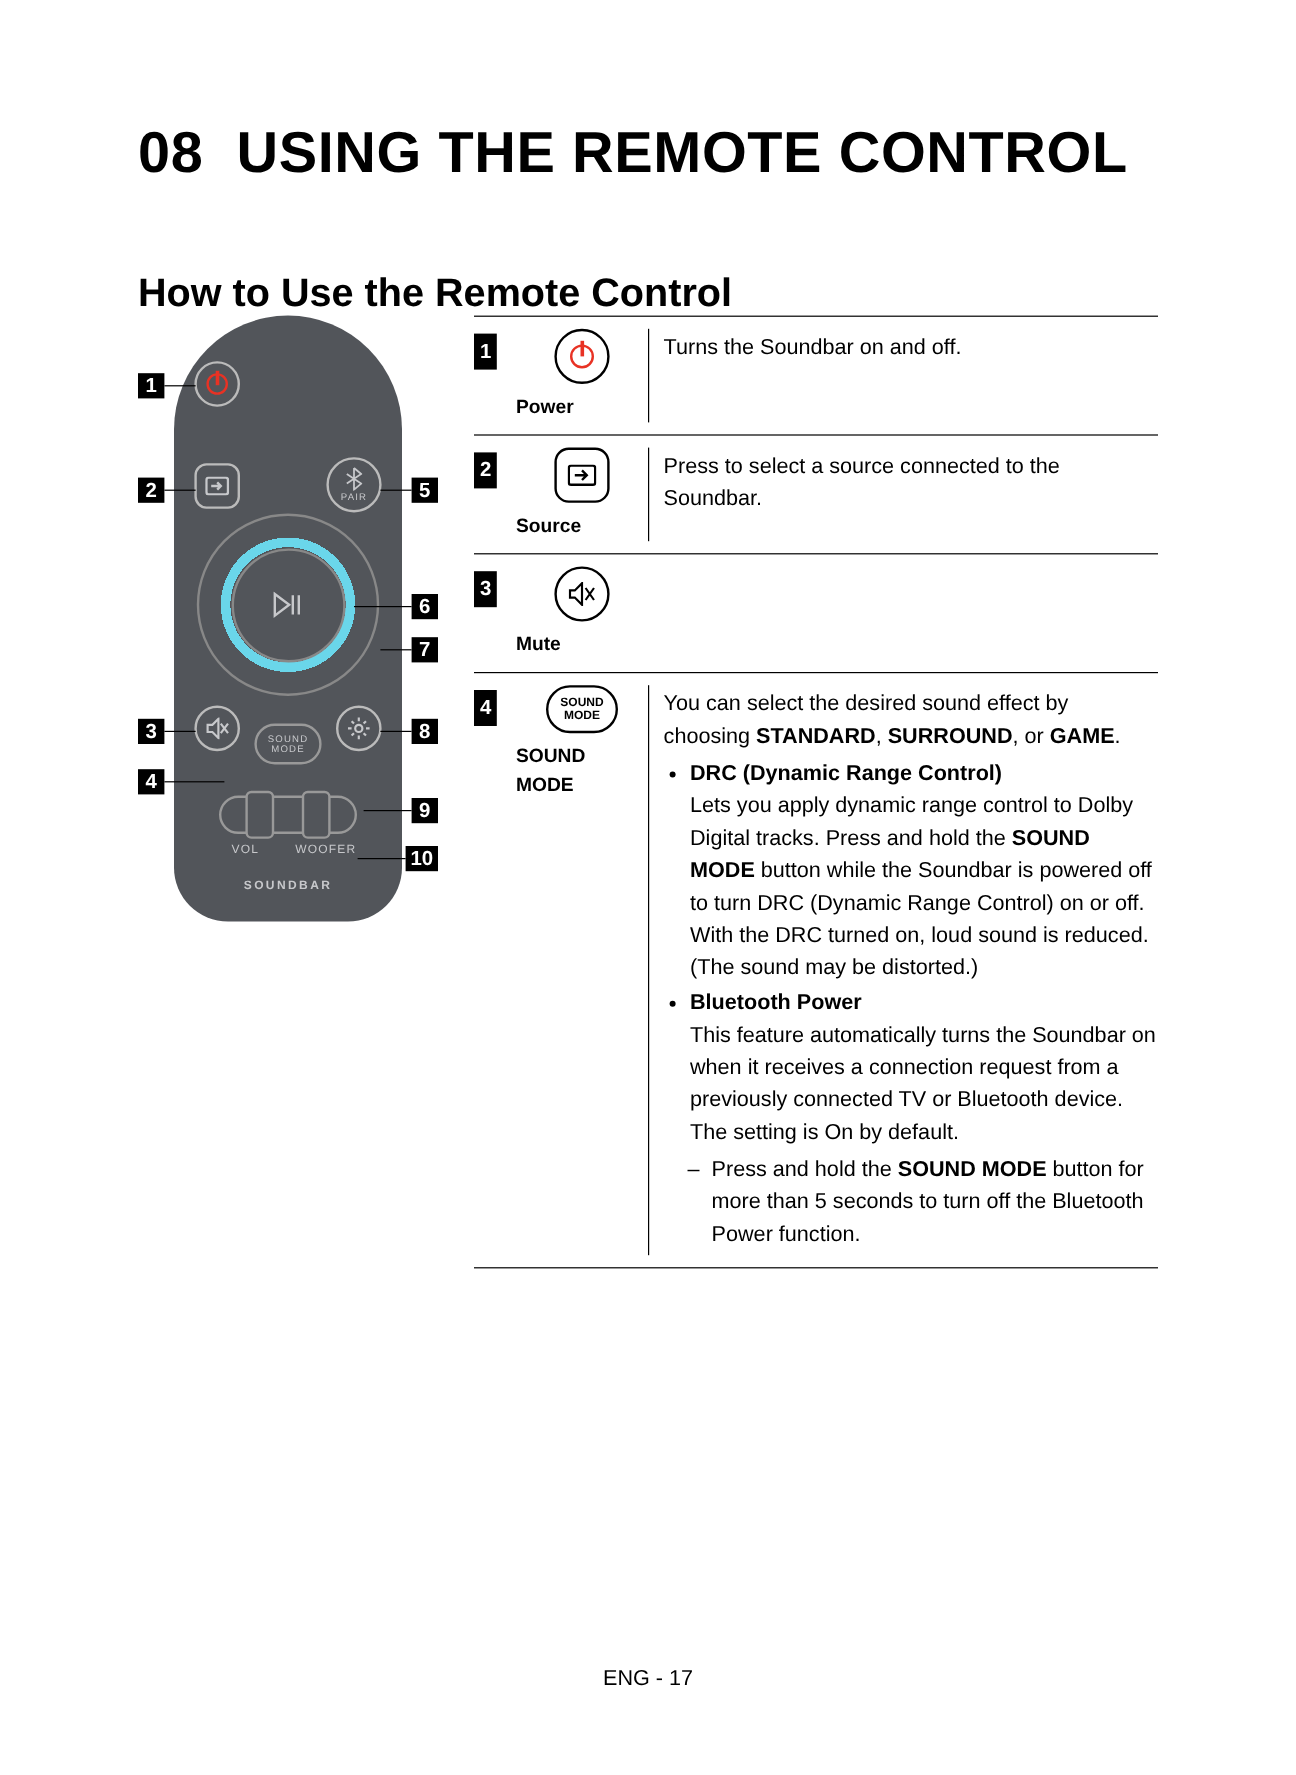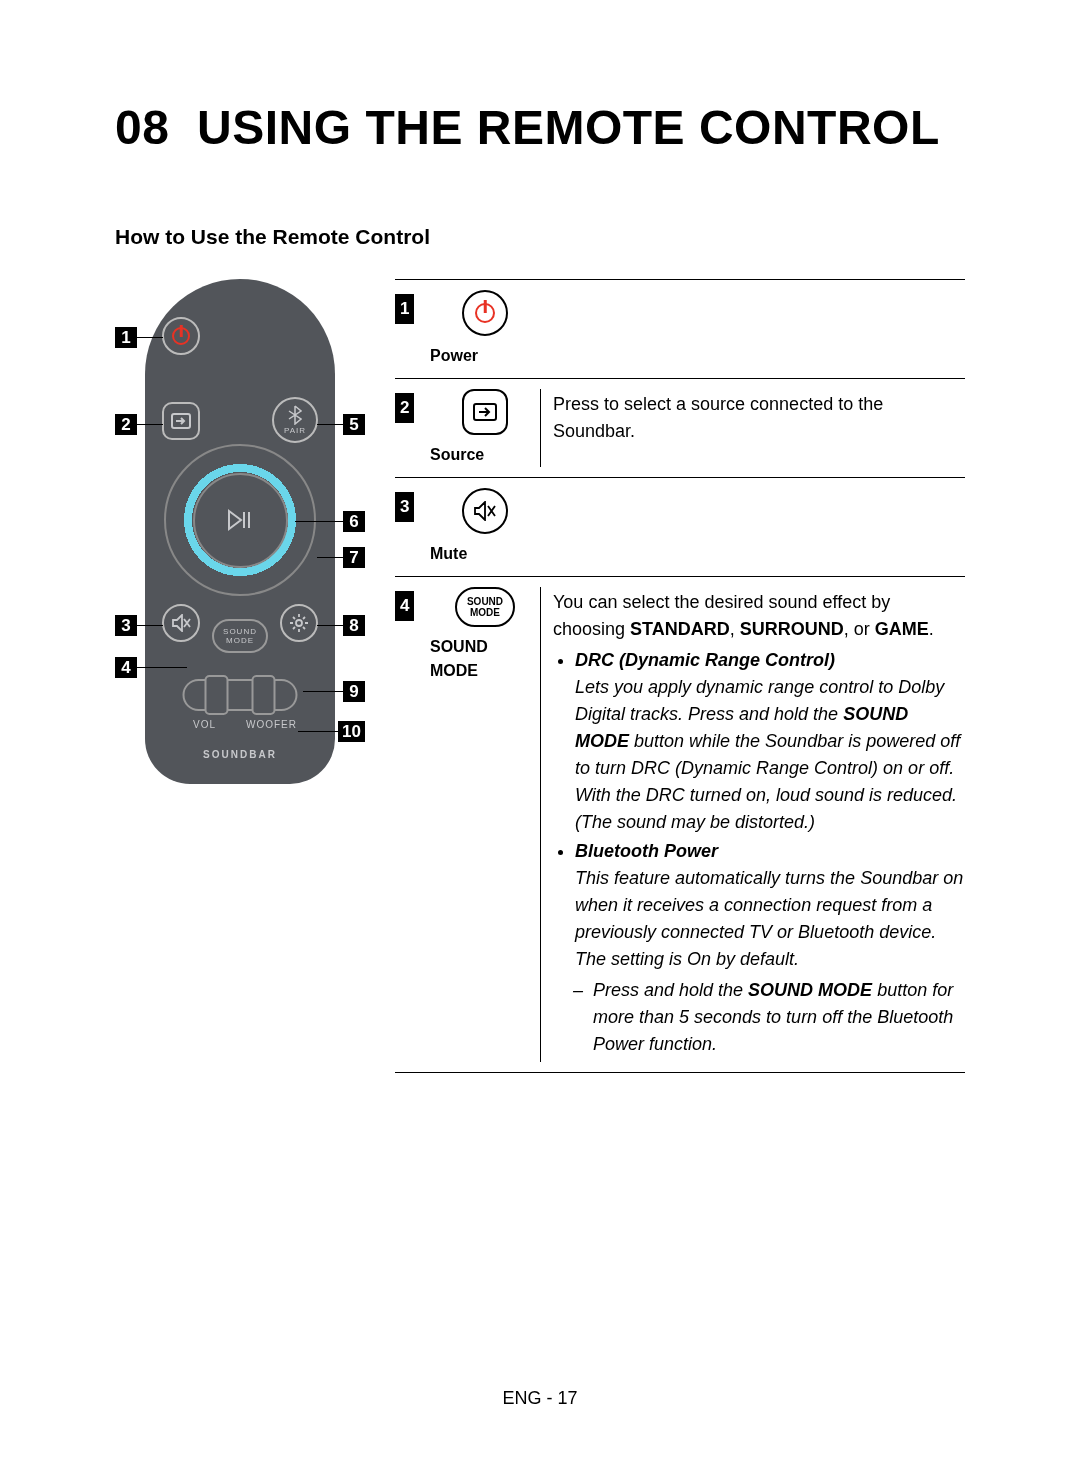--- a/index.html
+++ b/index.html
@@ -12,23 +12,22 @@
     position: relative;
     padding: 100px 115px 0 115px;
   }
   h1.section-title {
     font-size: 48px;
     font-weight: 700;
     letter-spacing: 0.5px;
     margin-bottom: 70px;
   }
   h2.subsection-title {
-    font-size: 21px;
+    font-size: 33px;
     font-weight: 700;
-    margin-bottom: 30px;
   }
   .content-row {
     display: flex;
     gap: 30px;
     align-items: flex-start;
   }
 
   
   .remote-wrap {
     position: relative;
@@ -128,21 +127,21 @@
     display:flex; align-items:center; justify-content:center;
   }
   .col-icon .icon-box.round { border-radius:50%; }
   .col-desc {
     flex:1 1 auto;
     border-left:1px solid #000;
     padding: 2px 0 2px 12px;
   }
   .col-desc ul { list-style: disc; padding-left: 22px; margin-top:4px; }
   .col-desc ul ul { list-style: "–  "; padding-left: 18px; }
-  .col-desc li { margin-bottom: 2px; font-style: italic; }
+  .col-desc li { margin-bottom: 2px; }
   .bold { font-weight:700; }
 
   .page-footer {
     position:absolute;
     bottom: 70px;
     left:0; right:0;
     text-align:center;
     font-size:18px;
   }
 
@@ -289,20 +288,21 @@
     <div class="func-row">
       <div class="col-num"><span class="num">1</span></div>
       <div class="col-icon">
         <div class="icon-box round">
           <span style="width:20px;height:20px;border:2.5px solid #e83224;border-radius:50%;position:relative;display:block;">
             <span style="position:absolute;left:50%;top:-5px;width:2.5px;height:13px;background:#e83224;transform:translateX(-50%);"></span>
           </span>
         </div>
         <div>Power</div>
       </div>
+      <div class="col-desc">Turns the Soundbar on and off.</div>
     </div>
 
     <div class="func-row">
       <div class="col-num"><span class="num">2</span></div>
       <div class="col-icon">
         <div class="icon-box" style="border-radius:12px;">
           <svg width="24" height="18" viewBox="0 0 24 18">
             <rect x="1" y="1" width="22" height="16" rx="2" fill="none" stroke="#000" stroke-width="2"></rect>
             <path d="M6 9 h9 M12 5 l4 4 -4 4" fill="none" stroke="#000" stroke-width="2"></path>
           </svg>

